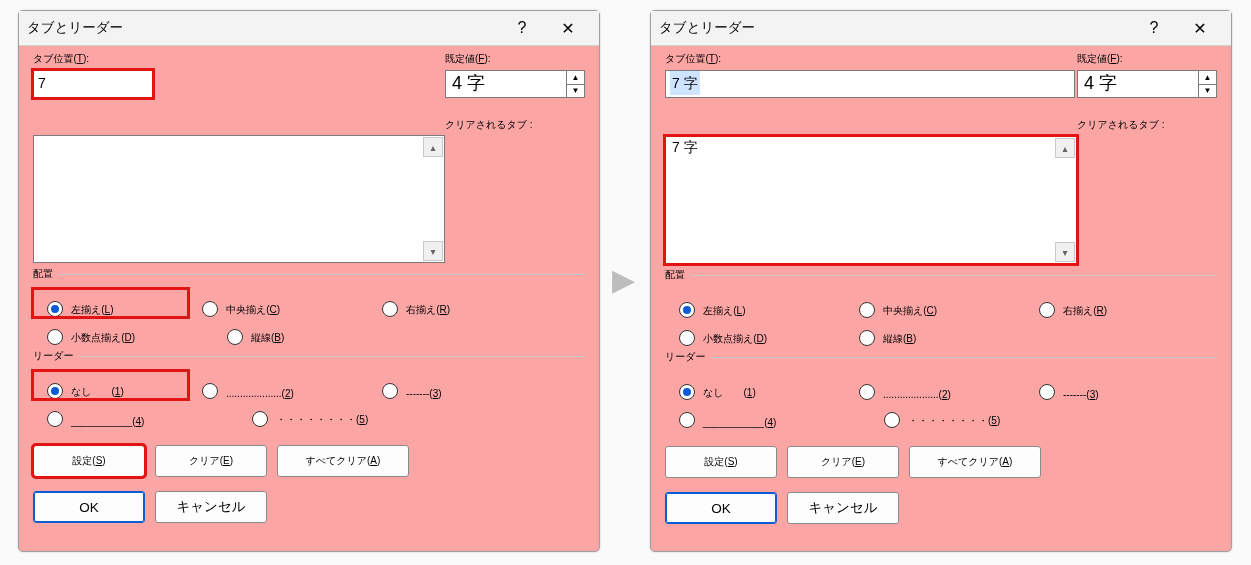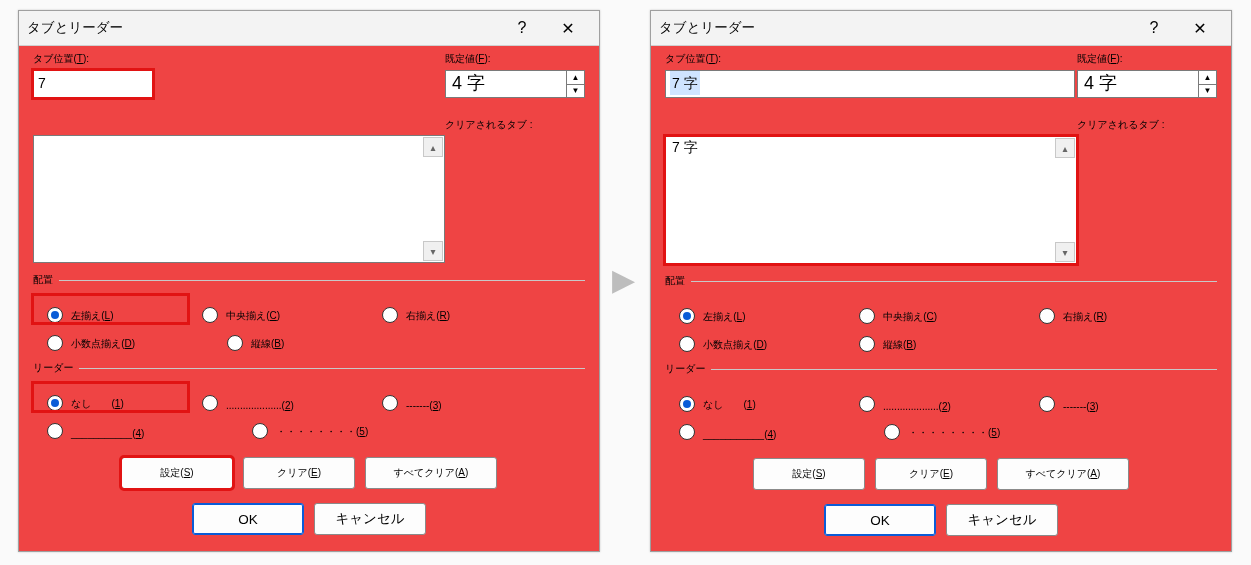--- a/index.html
+++ b/index.html
@@ -1,42 +1,42 @@
 <!DOCTYPE html>
 <html><head>
 <meta charset="utf-8">
 <style>
   html,body{margin:0;padding:0;font-family:"Yu Gothic UI","Meiryo UI",sans-serif;font-size:13px;color:#000;background:#fff}
   .stage{position:relative;width:1251px;height:565px;background:#fafafa}
-  .dlg{position:absolute;width:580px;height:540px;background:#ef4444;border:1px solid #9f9f9f;border-radius:0;box-shadow:0 0 2px rgba(0,0,0,.2)}
+  .dlg{position:absolute;width:580px;height:540px;background:#fca5a5;border:1px solid #9f9f9f;border-radius:5px;box-shadow:0 0 2px rgba(0,0,0,.2)}
   .titlebar{display:flex;align-items:center;height:34px;padding:0 8px;border-bottom:1px solid #d0d0d0;background:#f3f3f3}
   .titlebar .title{flex:1;font-size:13.5px}
   .titlebar .sysbtn{width:46px;height:28px;display:flex;align-items:center;justify-content:center;font-size:16px;color:#000}
   .body{padding:6px 14px 14px 14px}
   .row{display:flex;align-items:flex-start}
   .lbl u{text-decoration:underline}
   .lbl{font-size:10px}
   .posinput{height:26px;border:1px solid #7a7a7a;background:#fff;line-height:24px;padding:0 4px;font-size:14px}
   .listbox{border:1px solid #7a7a7a;background:#fff;position:relative}
   .listbox .scrollup,.listbox .scrolldown{position:absolute;right:1px;width:18px;height:18px;background:#f0f0f0;border:1px solid #c8c8c8;display:flex;align-items:center;justify-content:center;font-size:10px;color:#666}
   .listbox .scrollup{top:1px}
   .listbox .scrolldown{bottom:1px}
   .spinbox{display:flex;border:1px solid #7a7a7a;background:#fff;height:26px}
   .spinbox .val{flex:1;padding:0 6px;line-height:24px;font-size:18px}
   .spinbox .spins{width:18px;display:flex;flex-direction:column}
   .spinbox .spins div{flex:1;border-left:1px solid #7a7a7a;display:flex;align-items:center;justify-content:center;font-size:8px}
   .spinbox .spins div:first-child{border-bottom:1px solid #7a7a7a}
-  .section{margin-top:10px}
+  .section{margin-top:4px}
   .section .sechead{display:flex;align-items:center}
   .section .sechead .secline{flex:1;height:1px;background:#c8c8c8;margin-left:6px}
   .radiorow{display:flex;flex-wrap:wrap;padding-top:8px}
   .radioitem{display:flex;align-items:flex-end;width:180px;height:28px}
   .radio{width:14px;height:14px;border:1px solid #333;border-radius:50%;display:inline-flex;align-items:center;justify-content:center;margin-right:8px;margin-left:14px;background:#fff}
   .radio.checked::after{content:"";width:8px;height:8px;background:#0a5cd7;border-radius:50%}
-  .btnrow{display:flex;justify-content:center;gap:10px;margin-top:18px}
+  .btnrow{display:flex;justify-content:flex-start;gap:10px;margin-top:18px}
   .btn{min-width:110px;height:30px;border:1px solid #8a8a8a;background:#fdfdfd;border-radius:3px;display:flex;align-items:center;justify-content:center;font-size:13.5px}
   .btn.primary{border-color:#0a5cd7;box-shadow:inset 0 0 0 1px #0a5cd7}
   .markred{outline:3px solid #e11313;outline-offset:-1px}
   .selected{background:#cfe4ff;display:inline-block;padding:0 2px}
   .arrow{position:absolute;top:262px;left:612px;color:#bdbdbd;font-size:30px}
   .listitem{padding:2px 6px;font-size:14px}
 </style>
 </head>
 <body>
 <div class="stage">

